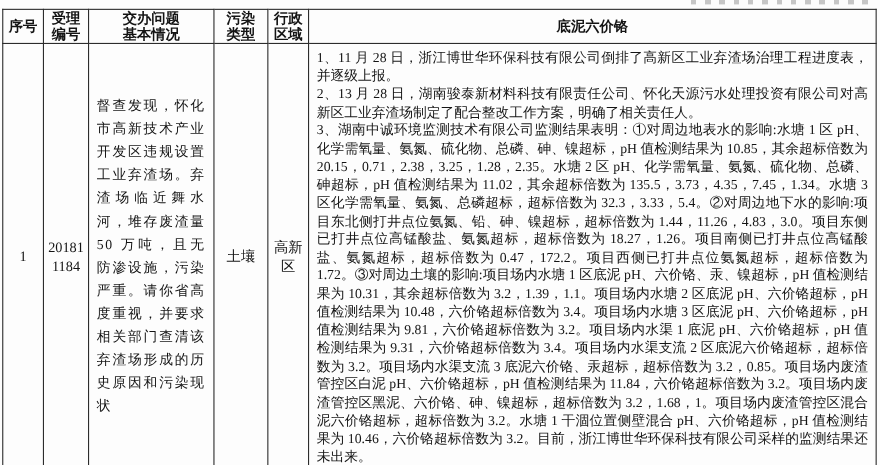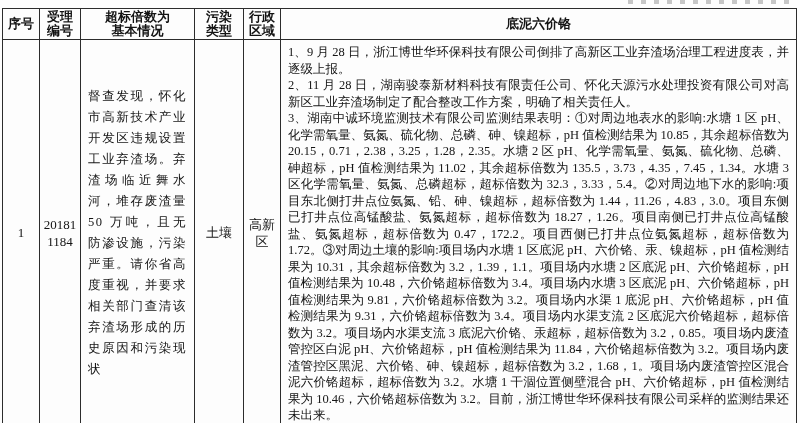--- a/index.html
+++ b/index.html
@@ -83,40 +83,40 @@
       <col style="width:114px">
       <col style="width:49px">
       <col style="width:37px">
       <col>
     </colgroup>
     <thead>
       <tr>
         <th>序号</th>
         <th>受理
 编号</th>
-        <th>超标倍数为
+        <th>交办问题
 基本情况</th>
         <th>污染
 类型</th>
         <th>行政
 区域</th>
         <th>底泥六价铬</th>
       </tr>
     </thead>
     <tbody>
       <tr>
         <td class="center">1</td>
         <td class="center prewrap">20181
 1184</td>
         <td class="problem">督查发现，怀化市高新技术产业开发区违规设置工业弃渣场。弃渣场临近舞水河，堆存废渣量 50 万吨，且无防渗设施，污染严重。请你省高度重视，并要求相关部门查清该弃渣场形成的历史原因和污染现状</td>
         <td class="center">土壤</td>
         <td class="center prewrap">高新
 区</td>
         <td class="progress">
-          <p>1、9 月 28 日，浙江博世华环保科技有限公司倒排了高新区工业弃渣场治理工程进度表，并逐级上报。</p>
-          <p>2、11 月 28 日，湖南骏泰新材料科技有限责任公司、怀化天源污水处理投资有限公司对高新区工业弃渣场制定了配合整改工作方案，明确了相关责任人。</p>
+          <p>1、11 月 28 日，浙江博世华环保科技有限公司倒排了高新区工业弃渣场治理工程进度表，并逐级上报。</p>
+          <p>2、13 月 28 日，湖南骏泰新材料科技有限责任公司、怀化天源污水处理投资有限公司对高新区工业弃渣场制定了配合整改工作方案，明确了相关责任人。</p>
           <p>3、湖南中诚环境监测技术有限公司监测结果表明：①对周边地表水的影响:水塘 1 区 pH、化学需氧量、氨氮、硫化物、总磷、砷、镍超标，pH 值检测结果为 10.85，其余超标倍数为 20.15，0.71，2.38，3.25，1.28，2.35。水塘 2 区 pH、化学需氧量、氨氮、硫化物、总磷、砷超标，pH 值检测结果为 11.02，其余超标倍数为 135.5，3.73，4.35，7.45，1.34。水塘 3 区化学需氧量、氨氮、总磷超标，超标倍数为 32.3，3.33，5.4。②对周边地下水的影响:项目东北侧打井点位氨氮、铅、砷、镍超标，超标倍数为 1.44，11.26，4.83，3.0。项目东侧已打井点位高锰酸盐、氨氮超标，超标倍数为 18.27，1.26。项目南侧已打井点位高锰酸盐、氨氮超标，超标倍数为 0.47，172.2。项目西侧已打井点位氨氮超标，超标倍数为 1.72。③对周边土壤的影响:项目场内水塘 1 区底泥 pH、六价铬、汞、镍超标，pH 值检测结果为 10.31，其余超标倍数为 3.2，1.39，1.1。项目场内水塘 2 区底泥 pH、六价铬超标，pH 值检测结果为 10.48，六价铬超标倍数为 3.4。项目场内水塘 3 区底泥 pH、六价铬超标，pH 值检测结果为 9.81，六价铬超标倍数为 3.2。项目场内水渠 1 底泥 pH、六价铬超标，pH 值检测结果为 9.31，六价铬超标倍数为 3.4。项目场内水渠支流 2 区底泥六价铬超标，超标倍数为 3.2。项目场内水渠支流 3 底泥六价铬、汞超标，超标倍数为 3.2，0.85。项目场内废渣管控区白泥 pH、六价铬超标，pH 值检测结果为 11.84，六价铬超标倍数为 3.2。项目场内废渣管控区黑泥、六价铬、砷、镍超标，超标倍数为 3.2，1.68，1。项目场内废渣管控区混合泥六价铬超标，超标倍数为 3.2。水塘 1 干涸位置侧壁混合 pH、六价铬超标，pH 值检测结果为 10.46，六价铬超标倍数为 3.2。目前，浙江博世华环保科技有限公司采样的监测结果还未出来。</p>
         </td>
       </tr>
     </tbody>
   </table>
 
 </div>
 
 </body></html>

